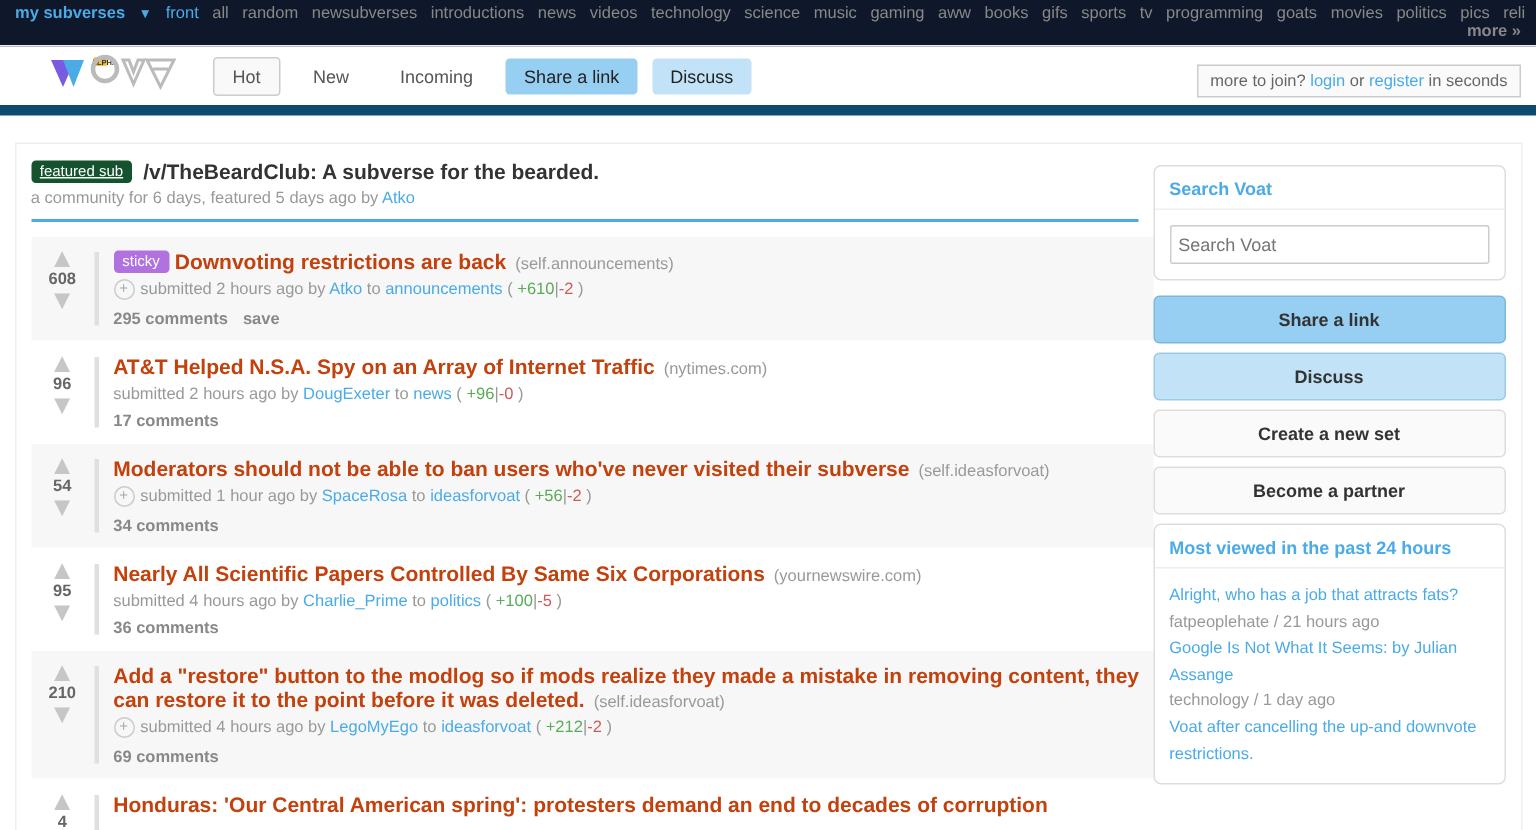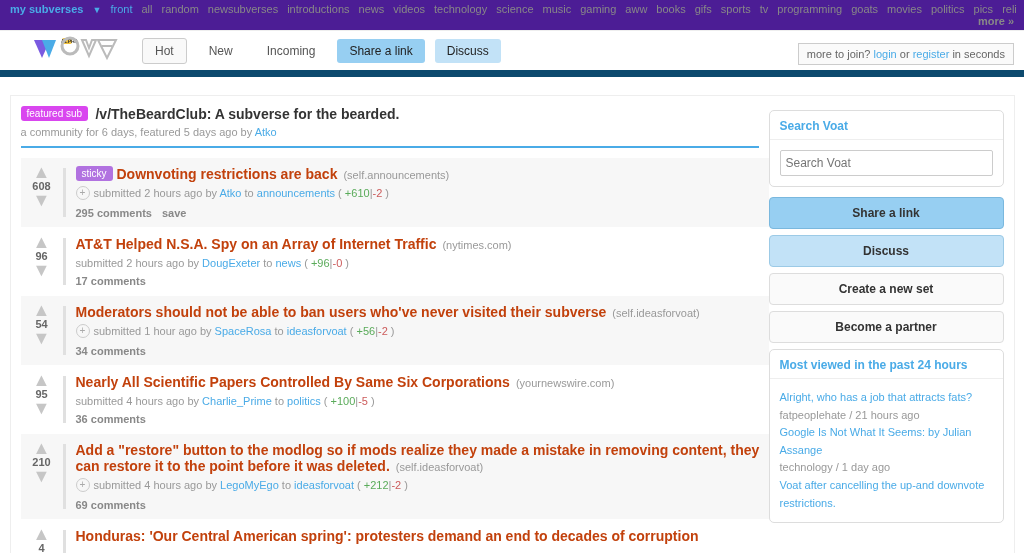--- a/index.html
+++ b/index.html
@@ -2,21 +2,21 @@
 <html><head>
 <meta charset="utf-8">
 <style>
 * { margin: 0; padding: 0; box-sizing: border-box; }
 body { font-family: Arial, Helvetica, sans-serif; font-size: 12px; color: #333; background: #fff; width: 1024px; }
 a { color: #4aabe7; text-decoration: none; }
 a.user { color: #4aabe7; }
 a.sub { color: #4aabe7; }
 
 
-.topnav { background: #4c1d95; border-bottom: 1px solid #eee; padding: 3px 10px; font-size: 11px; color: #888; white-space: nowrap; overflow: hidden; }
+.topnav { background: #0f172a; border-bottom: 1px solid #eee; padding: 3px 10px; font-size: 11px; color: #888; white-space: nowrap; overflow: hidden; }
 .topnav a { color: #888; margin-right: 9px; }
 .topnav a.myfront { color: #4aabe7; font-weight: bold; }
 .topnav a.front { color: #4aabe7; }
 .topnav .more { float: right; color: #888; font-weight: bold; }
 .topnav .arrow-down { color: #4aabe7; font-size: 9px; }
 
 
 .header { height: 46px; border-bottom: 7px solid #0c4a6e; display: flex; align-items: center; padding: 0 10px; position: relative; }
 .logo { width: 90px; height: 30px; margin-right: 20px; margin-left: 22px; display: flex; align-items: center; }
 .logo svg { width: 90px; height: 30px; }
@@ -27,21 +27,21 @@
 .tab.discuss { background: #c2e2f7; color: #222; }
 .join { position: absolute; right: 10px; top: 12px; border: 1px solid #ccc; background: #fafafa; padding: 4px 8px; font-size: 11px; color: #666; }
 
 
 .wrap { max-width: 1005px; margin: 18px auto 0; border: 1px solid #eee; padding: 0; display: flex; }
 .main { flex: 1; padding: 10px 0 0 10px; }
 .sidebar { width: 245px; padding: 10px 10px 0 0; margin-top: 4px; }
 
 
 .featured-box { border-bottom: 2px solid #4aabe7; padding-bottom: 8px; margin-bottom: 10px; margin-right: 10px; }
-.featured-badge { background: #d946ef; color: #fff; font-size: 10px; padding: 2px 6px; border-radius: 3px; margin-right: 4px; position: relative; top: -2px; }
+.featured-badge { background: #14532d; color: #fff; font-size: 10px; padding: 2px 6px; border-radius: 3px; margin-right: 4px; position: relative; top: -2px; text-decoration: underline; }
 .featured-title { font-weight: bold; font-size: 14px; display: inline; }
 .featured-meta { color: #999; font-size: 11px; margin-top: 4px; }
 
 
 .post { display: flex; padding: 8px 6px; border-bottom: 1px solid #fff; }
 .post.shaded { background: #f7f7f7; }
 .votes { width: 30px; text-align: center; color: #b6b6b6; font-size: 11px; }
 .votes .score { color: #666; font-weight: bold; margin: 2px 0; }
 .votes .arrow { color: #c6c6c6; font-size: 18px; line-height: 12px; cursor: pointer; }
 .bar { width: 3px; background: #e0e0e0; margin: 2px 10px 2px 6px; }

